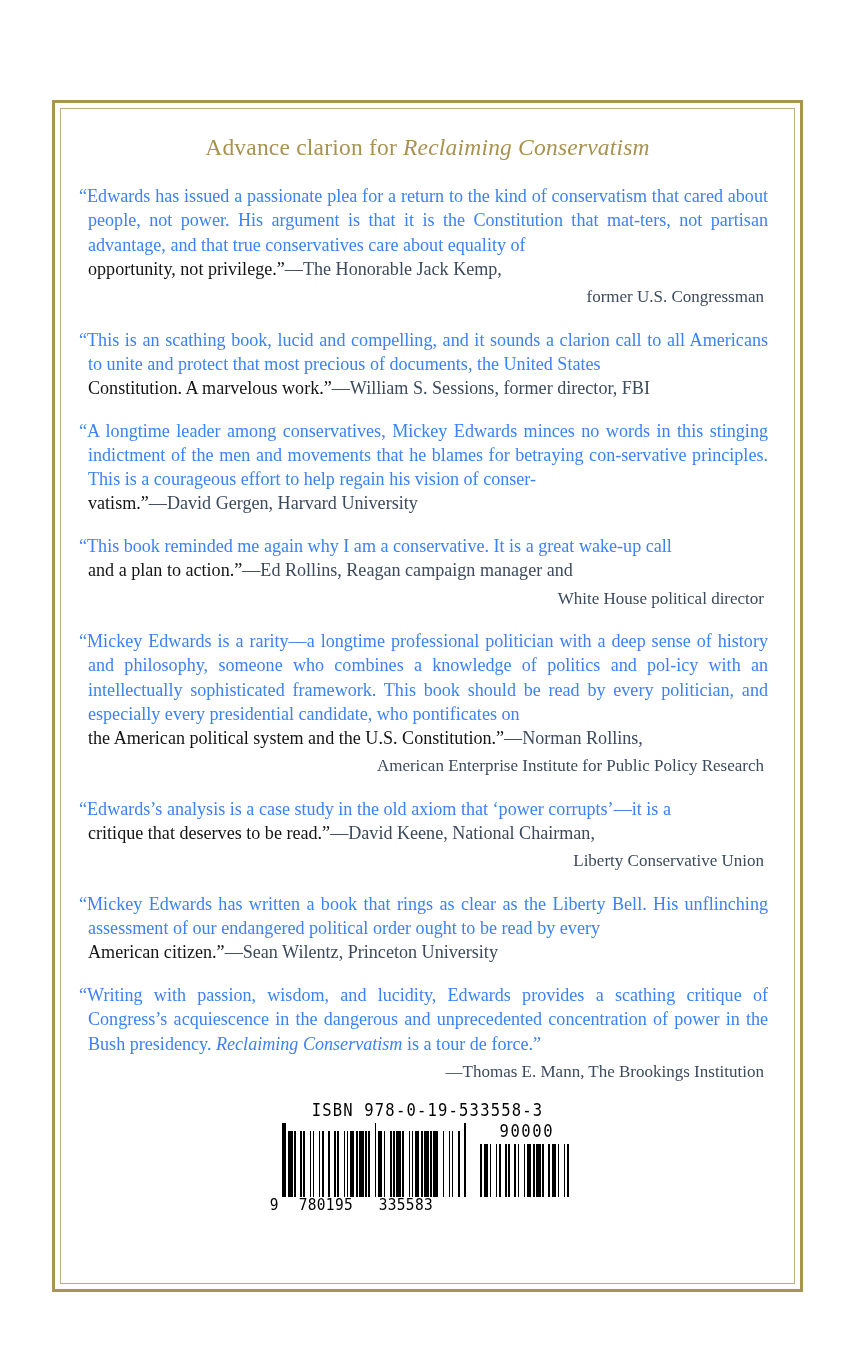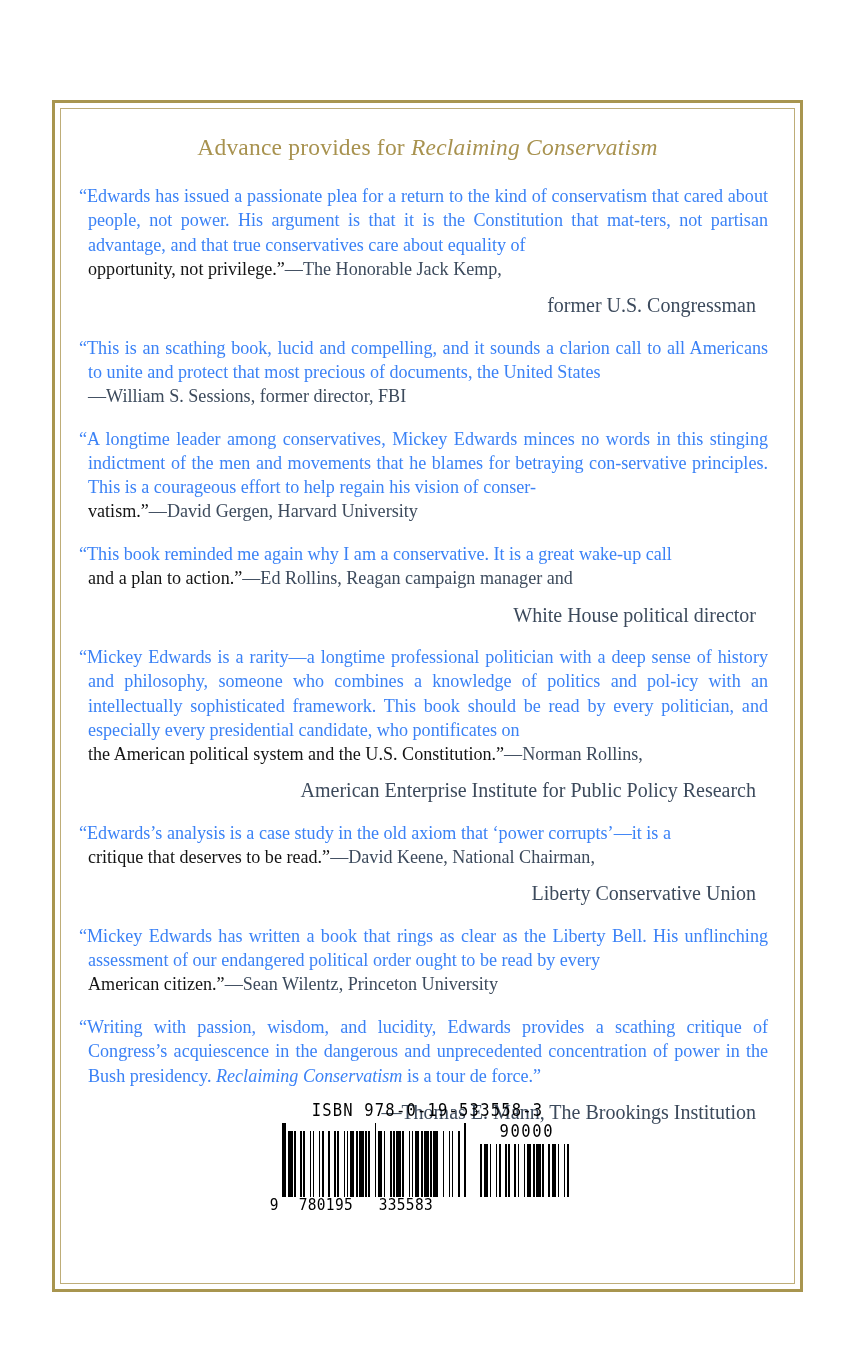--- a/index.html
+++ b/index.html
@@ -103,24 +103,24 @@
     white-space: pre;
   }
   .blurb-lastline .attrib-seg {
     color: #3c4a5c;
     text-align: right;
     white-space: nowrap;
   }
 
   .attrib {
     color: #3c4a5c;
-    font-size: 20px;
+    font-size: 17px;
     line-height: 24.2px;
     text-align: right;
-    margin: 12px;
+    margin: 4px;
   }
 
   
   .justify-last > :last-child { }
 
   
   .barcode-block {
     position: absolute;
     left: 0;
     right: 0;
@@ -189,34 +189,35 @@
 <body>
 
 <div class="cover">
 
   <div class="frame-outer">
     <div class="frame-inner"></div>
   </div>
 
   <div class="content">
 
-    <h1 class="acclaim-heading"><span>Advance provides for </span><span class="bk-title">Reclaiming Conservatism</span></h1>
+    <h1 class="acclaim-heading"><span>Advance clarion for </span><span class="bk-title">Reclaiming Conservatism</span></h1>
 
     <div class="blurbs">
         <div class="blurb">
           <p class="blurb-quote">“Edwards has issued a passionate plea for a return to the kind of conservatism that cared about people, not power. His argument is that it is the Constitution that mat-ters, not partisan advantage, and that true conservatives care about equality of</p>
           <div class="blurb-lastline">
             <span class="tail">opportunity, not privilege.”</span>
             <span class="attrib-seg">—The Honorable Jack Kemp,</span>
           </div>
           <p class="attrib">former U.S. Congressman</p>
         </div>
         <div class="blurb">
           <p class="blurb-quote">“This is an scathing book, lucid and compelling, and it sounds a clarion call to all Americans to unite and protect that most precious of documents, the United States</p>
           <div class="blurb-lastline">
+            <span class="tail">Constitution. A marvelous work.”</span>
             <span class="attrib-seg">—William S. Sessions, former director, FBI</span>
           </div>
         </div>
         <div class="blurb">
           <p class="blurb-quote">“A longtime leader among conservatives, Mickey Edwards minces no words in this stinging indictment of the men and movements that he blames for betraying con-servative principles. This is a courageous effort to help regain his vision of conser-</p>
           <div class="blurb-lastline">
             <span class="tail">vatism.”</span>
             <span class="attrib-seg">—David Gergen, Harvard University</span>
           </div>
         </div>

